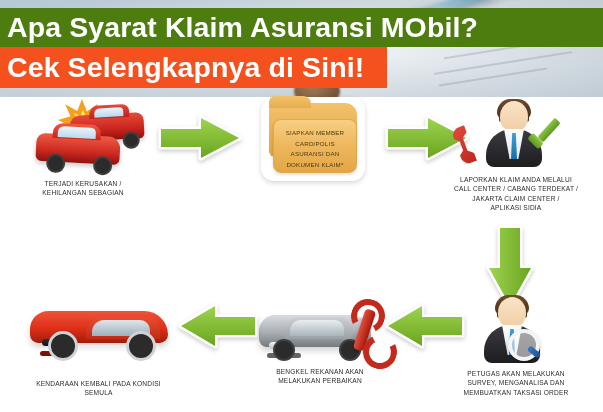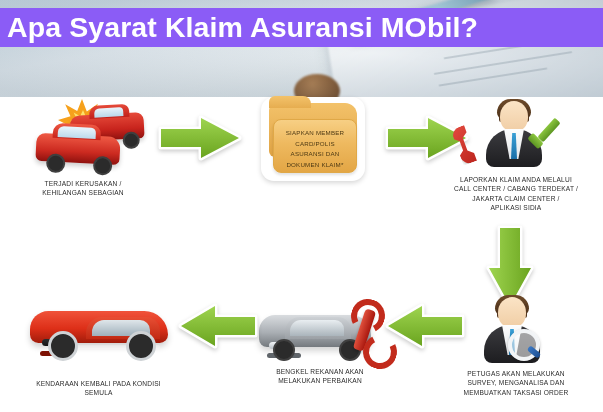--- a/index.html
+++ b/index.html
@@ -36,21 +36,21 @@
     position:absolute;left:294px;top:74px;width:46px;height:34px;border-radius:50%;
     background:radial-gradient(circle at 40% 30%,#a5703c,#6d3f17 70%,#4d2a0d);
     filter:blur(1px);
   }
   .hdr-photo .vig{
     position:absolute;inset:0;
     background:radial-gradient(ellipse at 62% 55%,rgba(255,255,255,.12),rgba(120,140,155,.28) 85%);
   }
 
   .band{position:absolute;left:0;display:flex;align-items:center;}
-  .band-blue{top:8px;width:603px;height:39px;background:#8b5cf6;}
+  .band-blue{top:8px;width:603px;height:39px;background:#4d7c0f;}
   .band-orange{top:47px;width:387px;height:41px;background:#f4511e;}
   .band-txt{
     color:#ffffff;font-weight:bold;letter-spacing:.1px;
     white-space:nowrap;line-height:1;
   }
   .band-blue .band-txt{font-size:28.5px;padding-left:7px;margin-top:-1px;}
   .band-orange .band-txt{font-size:28.5px;padding-left:7px;margin-top:-1px;}
 
   
   .flow{position:absolute;left:0;top:97px;width:603px;height:315px;background:#fff;}
@@ -222,20 +222,23 @@
     <div class="pline" style="right:30px;top:62px;width:140px;transform:rotate(-9deg);"></div>
     <div class="pline" style="right:55px;top:76px;width:110px;transform:rotate(-9deg);"></div>
     <div class="pen"></div>
     <div class="coin"></div>
     <div class="vig"></div>
   </div>
 
   <div class="band band-blue">
     <span class="band-txt">Apa Syarat Klaim Asuransi MObil?</span>
   </div>
+  <div class="band band-orange">
+    <span class="band-txt">Cek Selengkapnya di Sini!</span>
+  </div>
 
   <div class="flow">
 
     <div class="node" style="left:8px;top:0px;width:150px;">
       <div class="art crash">
         <div class="burst"></div>
         <div class="carbody car-a">
           <div class="roof"></div>
             <div class="win"></div>
           <div class="wheel" style="left:10px;top:19px;width:13px;height:13px;"></div>

